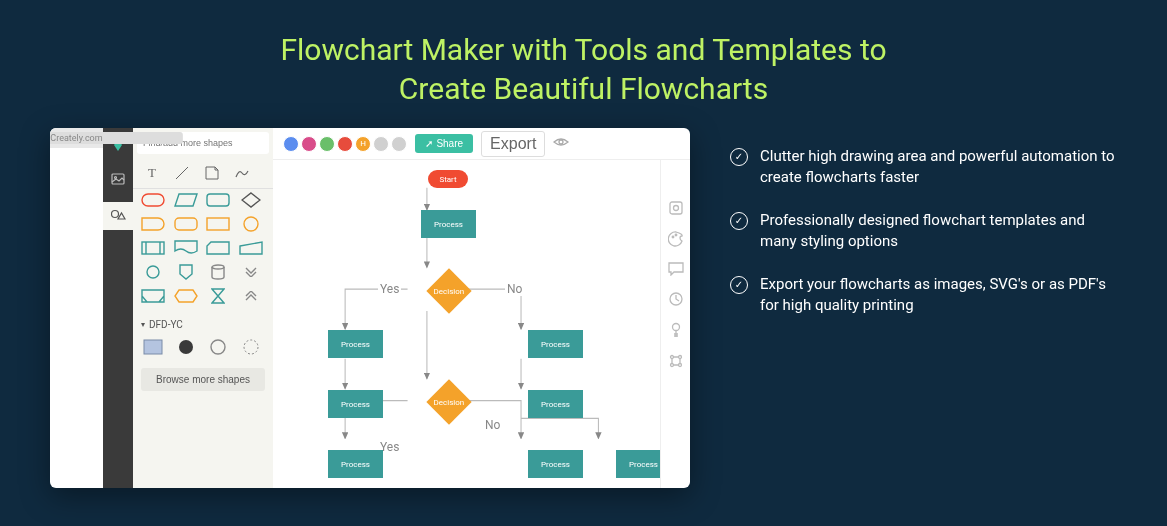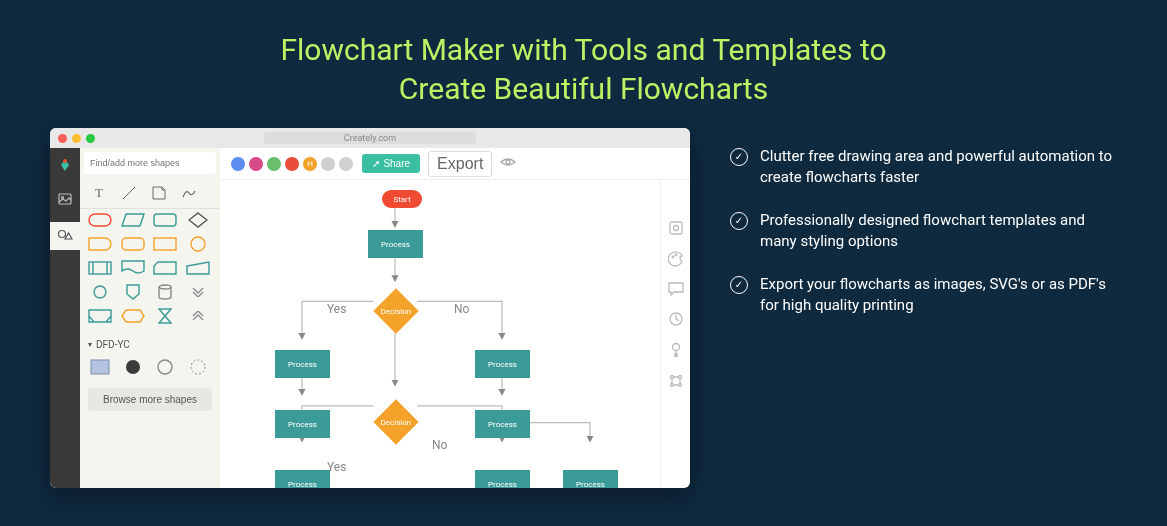--- a/index.html
+++ b/index.html
@@ -25,21 +25,21 @@
   align-items: flex-start;
 }
 .app-window {
   width: 640px;
   height: 360px;
   background: #fff;
   border-radius: 6px;
   box-shadow: 0 8px 30px rgba(0,0,0,0.4);
   overflow: hidden;
   display: flex;
-  flex-direction: column;
+  flex-direction: row;
   flex-shrink: 0;
 }
 .title-bar {
   height: 20px;
   background: #e8e8e8;
   display: flex;
   align-items: center;
   padding: 0 8px;
   gap: 5px;
   position: relative;
@@ -502,21 +502,21 @@
                 <path d="M153 130 L82 130 L82 170"></path>
                 <path d="M197 130 L282 130 L282 170"></path>
                 <line x1="82" y1="200" x2="82" y2="230"></line>
                 <line x1="282" y1="200" x2="282" y2="230"></line>
                 <line x1="175" y1="152" x2="175" y2="220"></line>
                 <path d="M153 242 L82 242 L82 280"></path>
                 <path d="M197 242 L282 242 L282 280"></path>
                 <path d="M282 260 L370 260 L370 280"></path>
               </g>
             </svg>
-            <div class="node terminator" style="left:162px;top:10px;width:40px;height:18px">
+            <div class="node terminator" style="left:155px;top:10px;width:40px;height:18px">
                 <span>Start</span>
               </div>
             <div class="node process" style="left:148px;top:50px;width:55px;height:28px">
                 <span>Process</span>
               </div>
             <div class="node decision" style="left:160px;top:115px;width:32px;height:32px">
                 <span>Decision</span>
               </div>
             <div class="edge-label" style="left:105px;top:122px">Yes</div>
             <div class="edge-label" style="left:232px;top:122px">No</div>
@@ -577,21 +577,21 @@
                 </svg></div>
           </div>
         </div>
       </div>
     </div>
   </div>
 
   <div class="features">
     <div class="feature-item">
       <div class="check">✓</div>
-      <div>Clutter free drawing area and powerful automation to create flowcharts faster</div>
+      <div>Clutter high drawing area and powerful automation to create flowcharts faster</div>
     </div>
     <div class="feature-item">
       <div class="check">✓</div>
       <div>Professionally designed flowchart templates and many styling options</div>
     </div>
     <div class="feature-item">
       <div class="check">✓</div>
       <div>Export your flowcharts as images, SVG's or as PDF's for high quality printing</div>
     </div>
   </div>

